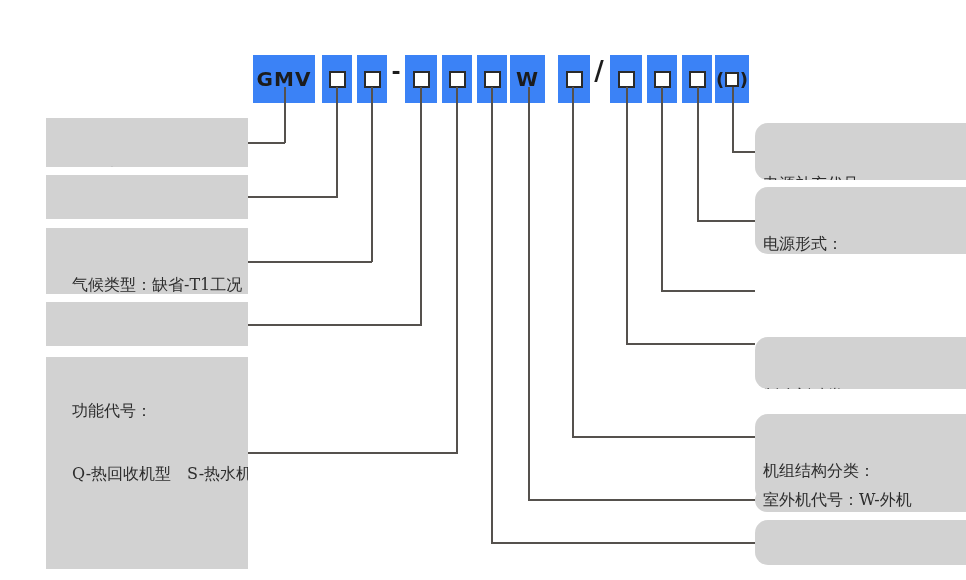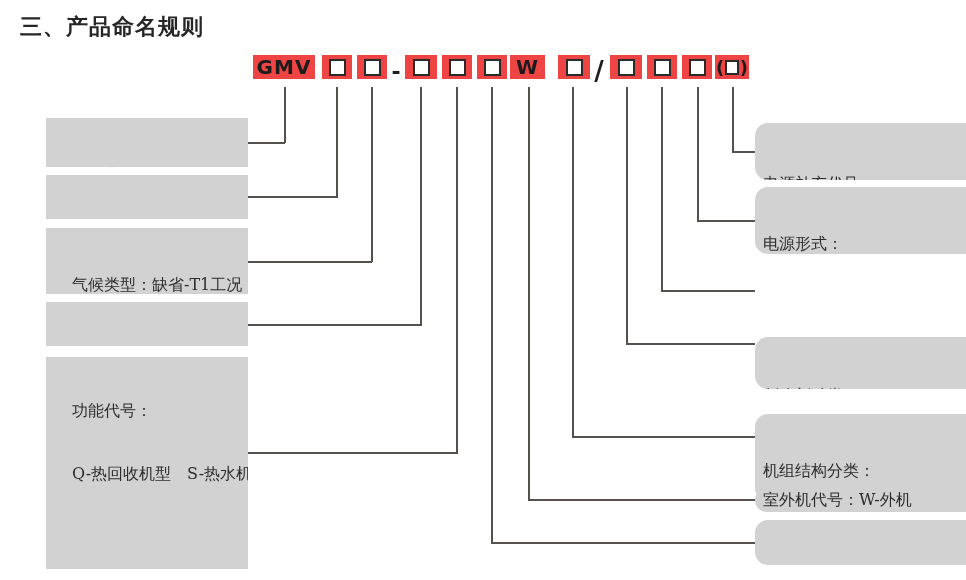--- a/index.html
+++ b/index.html
@@ -7,21 +7,21 @@
     position:relative;width:966px;height:580px;background:#ffffff;overflow:hidden;
     font-family:"DejaVu Serif","Liberation Serif",serif;color:#2d2d2d;
   }
   .title{
     position:absolute;left:20px;top:12px;
     font-family:"DejaVu Sans","Liberation Sans",sans-serif;
     font-weight:bold;font-size:22px;color:#262626;letter-spacing:1px;white-space:pre;
   }
   
   .cell{
-    position:absolute;top:55px;height:24px;background:#ef4444;
+    position:absolute;top:55px;height:48px;background:#3b82f6;
     display:flex;align-items:center;justify-content:center;
   }
   .cell.textcell{
     font-family:"DejaVu Sans","Liberation Sans",sans-serif;
     font-weight:bold;font-size:20px;color:#1c1c1c;letter-spacing:1px;
   }
   .sq{
     display:inline-block;width:17px;height:17px;background:#ffffff;
     border:2px solid #2a2a2a;box-sizing:border-box;
   }
@@ -46,21 +46,20 @@
   }
   .callout.left{left:46px;width:202px;padding-left:26px;}
   .callout.right{left:755px;width:244px;border-radius:13px;}
   .callout.single{display:flex;align-items:center;padding-top:0;padding-bottom:0;}
 </style>
 </head>
 <body>
 
 <div class="page">
 
-  <div class="title">三、产品命名规则</div>
 
   <div class="cell textcell" style="left:253px;width:62px">GMV</div>
   <div class="cell" style="left:322px;width:30px">
       <span class="sq"></span>
     </div>
   <div class="cell" style="left:357px;width:30px">
       <span class="sq"></span>
     </div>
   <div class="sep" style="left:387px;width:18px">-</div>
   <div class="cell" style="left:405px;width:32px">

